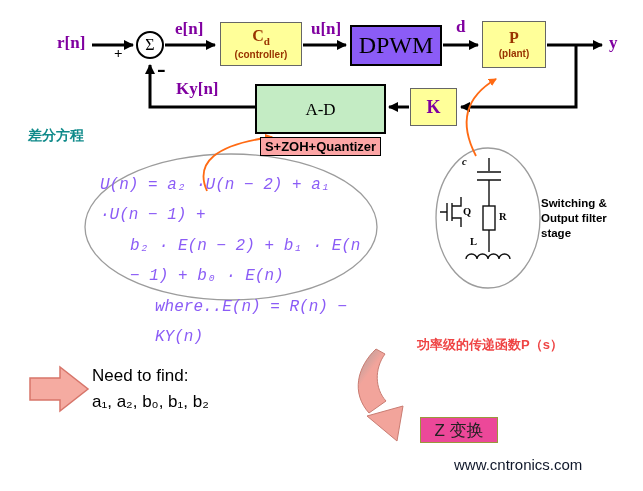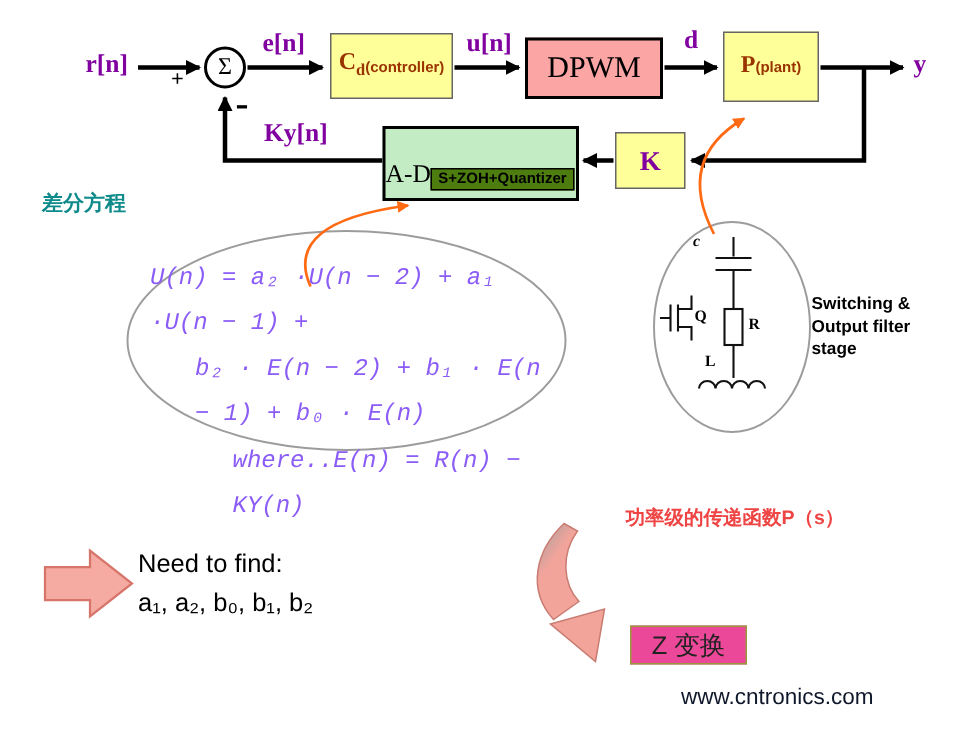--- a/index.html
+++ b/index.html
@@ -1,29 +1,29 @@
 <!DOCTYPE html>
 <html><head>
 <meta charset="utf-8">
 <style>
   *{box-sizing:border-box}
   body{margin:0;background:#fff}
   .canvas{position:relative;width:643px;height:491px;background:#fff;font-family:"Liberation Sans",sans-serif;overflow:hidden}
   .layer{position:absolute;left:0;top:0}
   .abs{position:absolute}
   .signal{position:absolute;color:#8000A0;font-weight:bold;font-family:"Liberation Serif",serif;font-size:17px}
-  .block{position:absolute;display:flex;flex-direction:row;align-items:center;justify-content:center;text-align:center}
+  .block{position:absolute;display:flex;flex-direction:column;align-items:center;justify-content:center;text-align:center}
   .yellow{background:#FFFF99;border:1.5px solid #666}
   .sum-circle{position:absolute;width:28px;height:28px;border:2.5px solid #000;border-radius:50%;background:#fff;display:flex;align-items:center;justify-content:center;font-family:"Liberation Serif",serif;font-size:16px;color:#000}
   .block-title{color:#993300;font-family:"Liberation Serif",serif;font-weight:bold;font-size:16px;line-height:1.05}
   .block-caption{color:#993300;font-weight:bold;font-size:10px;margin-top:2px}
-  .dpwm{background:#fca5a5;border:2.5px solid #000;font-family:"Liberation Serif",serif;font-size:20px;color:#000}
+  .dpwm{background:#8b5cf6;border:2.5px solid #000;font-family:"Liberation Serif",serif;font-size:24px;color:#000}
   .ad{background:#C4ECC4;border:2px solid #000;justify-content:flex-start;padding-top:14px}
   .ad-title{font-family:"Liberation Serif",serif;font-size:17px;color:#000}
-  .zoh{background:#4d7c0f;border:1.5px solid #000;font-size:10px;font-weight:bold;color:#000;padding:1px 4px;margin-top:6px;white-space:nowrap}
+  .zoh{background:#fca5a5;border:1.5px solid #000;font-size:13px;font-weight:bold;color:#000;padding:1px 4px;margin-top:17px;white-space:nowrap}
   .k-label{color:#8000A0;font-family:"Liberation Serif",serif;font-weight:bold;font-size:18px}
   .eq{position:absolute;color:#8b5cf6;font-family:Liberation Mono, monospace;font-style:italic;font-size:16px;line-height:1.9}
   .circ-label{position:absolute;color:#000;font-weight:bold;font-size:10.5px;font-family:"Liberation Serif",serif}
 </style>
 </head>
 <body>
 
 <div class="canvas">
 
   <svg class="layer" width="643" height="491" viewBox="0 0 643 491">

